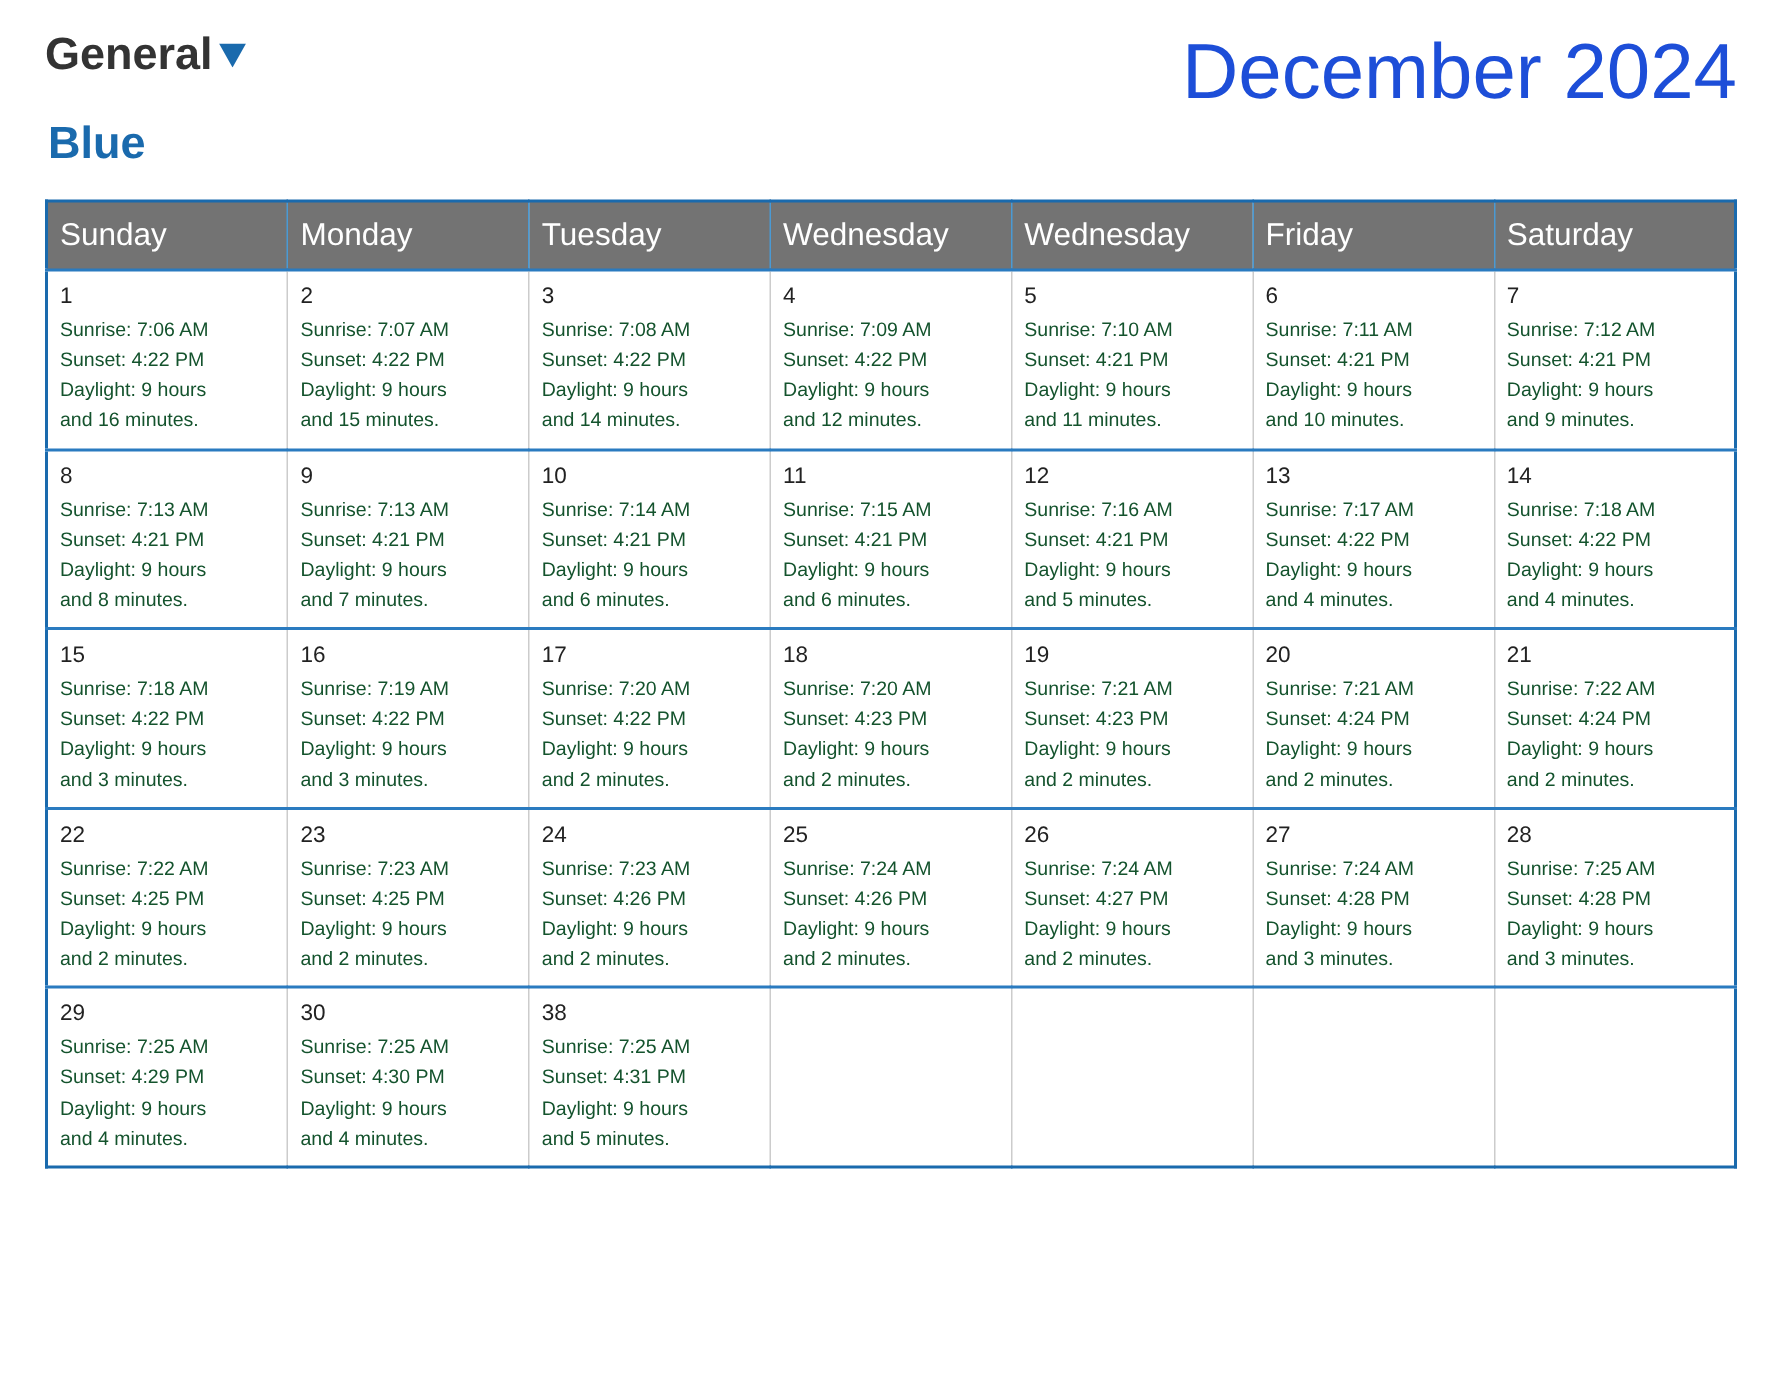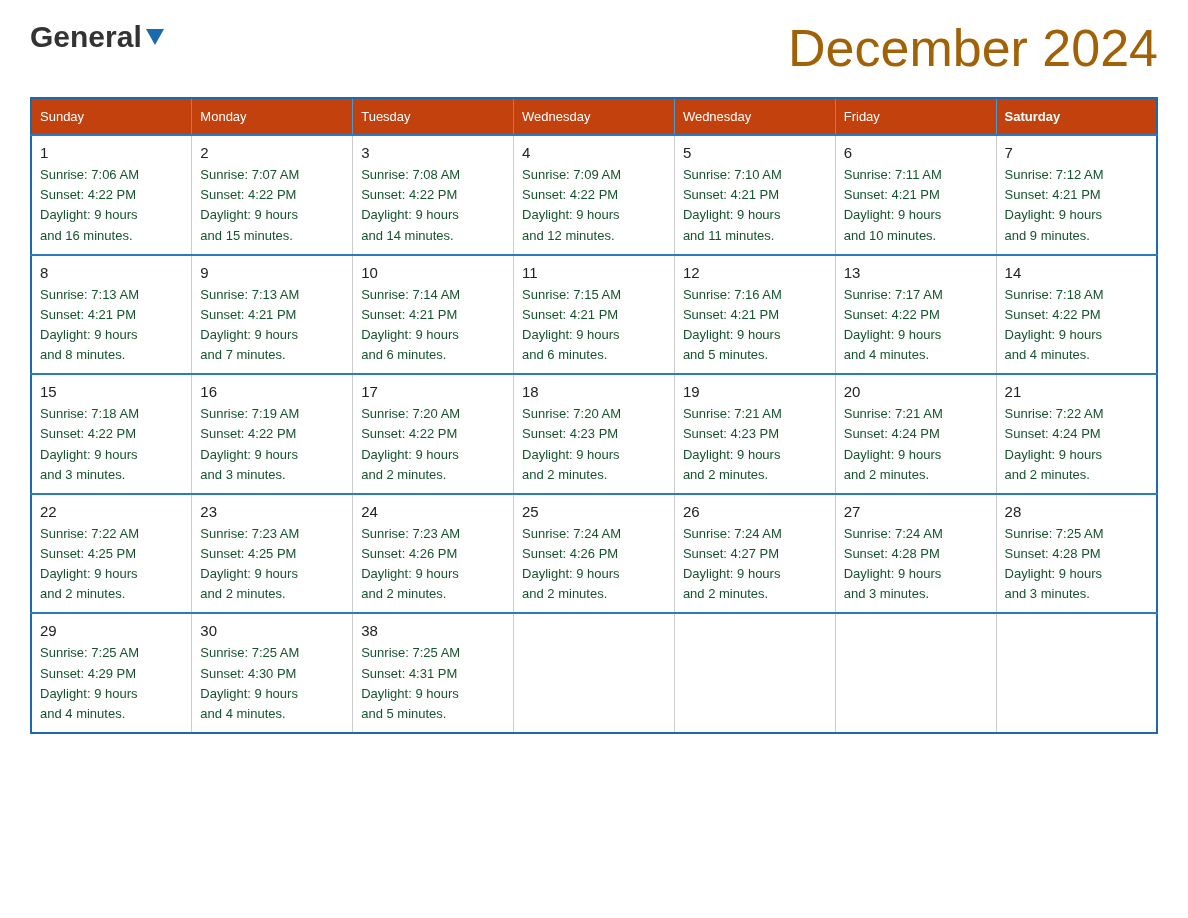--- a/index.html
+++ b/index.html
@@ -15,45 +15,44 @@
       justify-content: space-between;
       align-items: flex-start;
       margin-bottom: 20px;
     }
     .title-area {
       text-align: right;
     }
     .month-title {
       font-size: 52px;
       font-weight: normal;
-      color: #a16207;
+      color: #1d4ed8;
       line-height: 1.1;
     }
     .subtitle {
       font-size: 22px;
       color: #555;
       margin-top: 4px;
     }
     table {
       width: 100%;
       border-collapse: collapse;
       border: 2px solid #1a6aad;
     }
     thead tr th {
-      background-color: #c2410c;
+      background-color: #737373;
       color: #fff;
-      font-size: 13px;
+      font-size: 21px;
       font-weight: normal;
       padding: 10px 8px;
       text-align: left;
       border-right: 1px solid #4a9ad4;
     }
     thead tr th:last-child {
       border-right: none;
-      font-weight: bold;
     }
     tbody tr {
       border-top: 2px solid #2a7bc0;
     }
     tbody tr td {
       vertical-align: top;
       padding: 8px 8px;
       border-right: 1px solid #ccc;
       font-size: 13.5px;
       color: #333;
@@ -94,20 +93,23 @@
 
 <div class="header">
   <div class="logo-container">
     <div class="logo-line1">
       <span style="font-size:30px;font-weight:bold;color:#333;">General</span>
       <span style="display:inline-block;margin-left:4px;margin-top:4px;">
         <svg width="18" height="16" viewBox="0 0 18 16">
             <polygon points="0,0 18,0 9,16" fill="#1a6aad"></polygon>
           </svg>
       </span>
+    </div>
+    <div>
+      <span style="font-size:30px;font-weight:bold;color:#1a6aad;margin-left:2px;">Blue</span>
     </div>
   </div>
   <div class="title-area">
     <div class="month-title">December 2024</div>
   </div>
 </div>
 
 <table>
   <thead>
     <tr>

